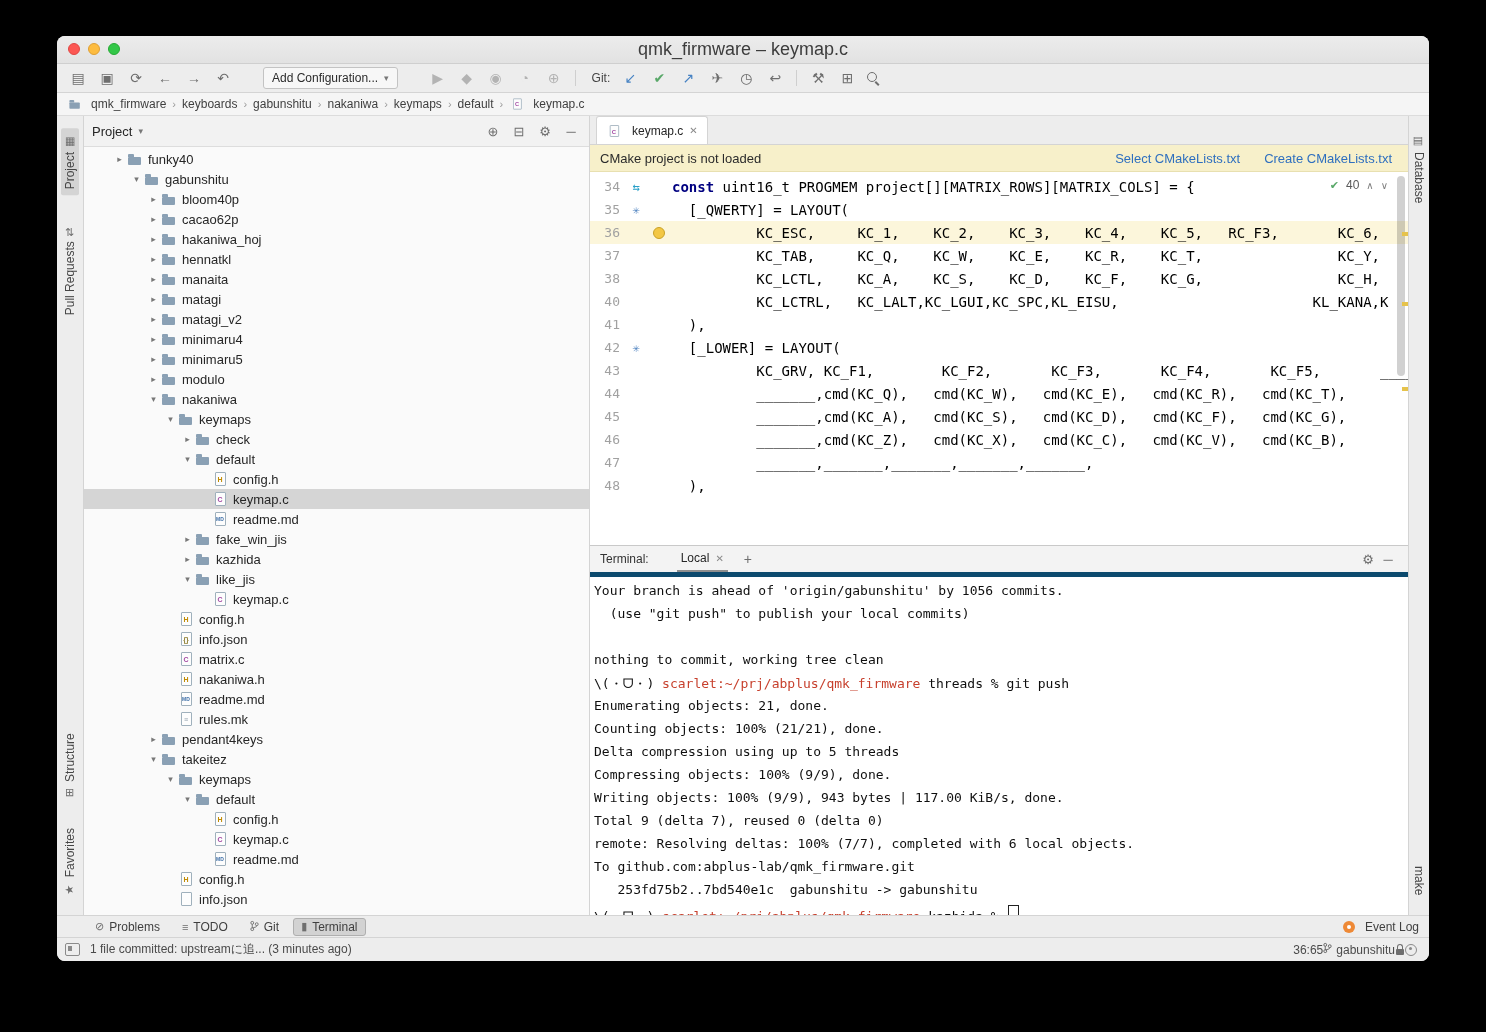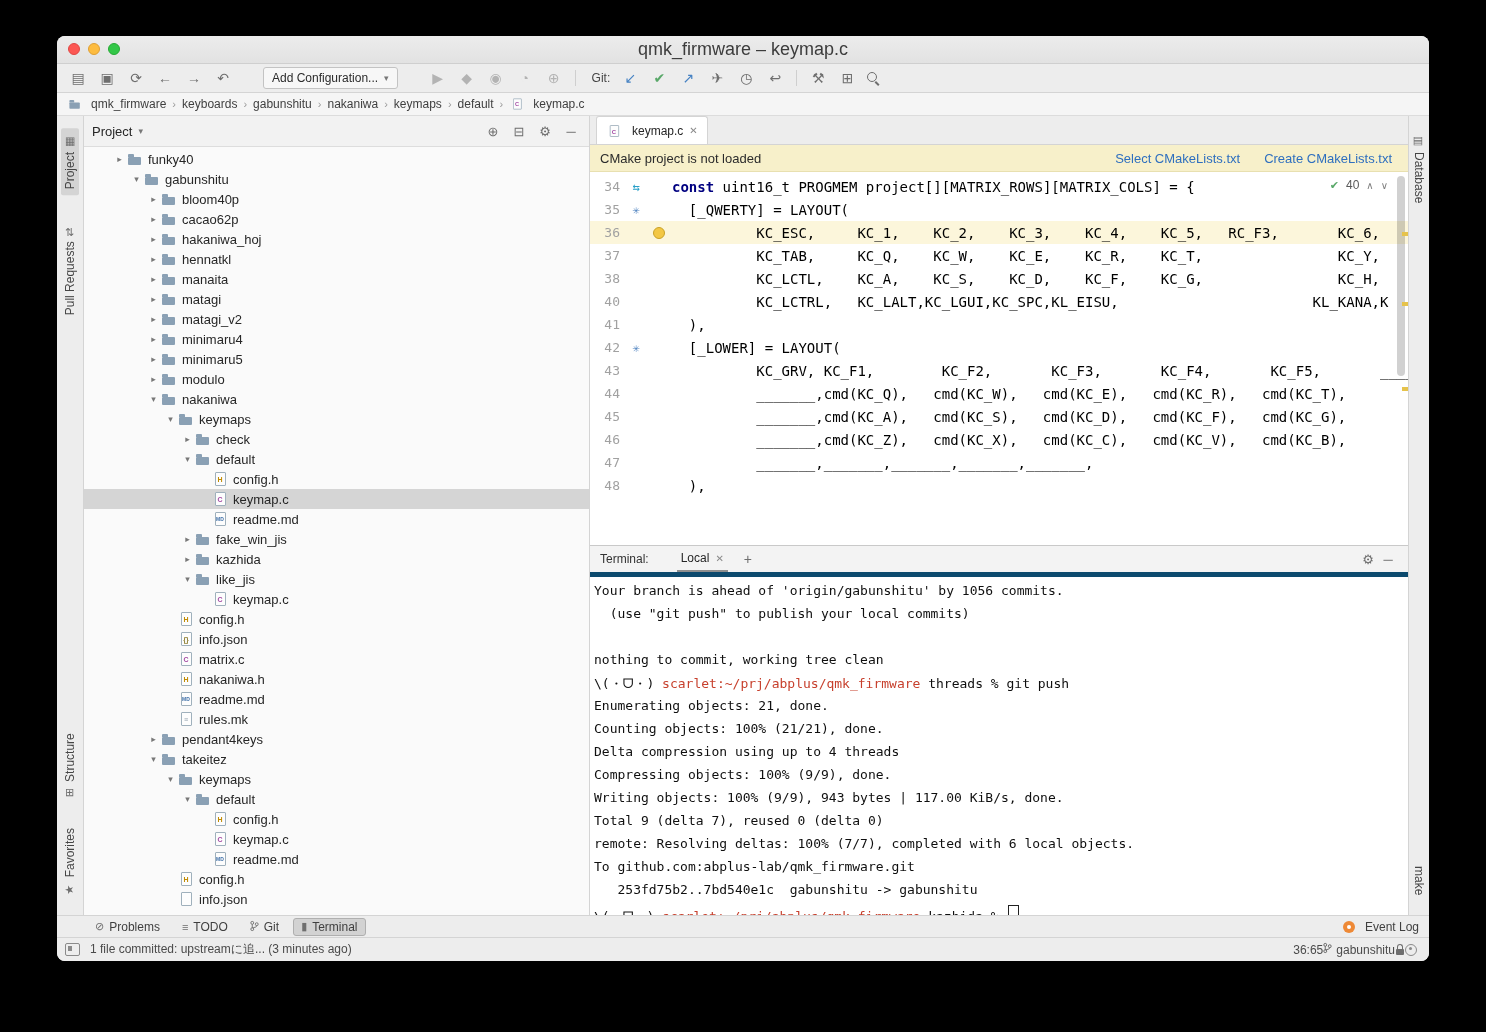--- a/index.html
+++ b/index.html
@@ -527,21 +527,21 @@
         <span class="thi">─</span>
       </div>
       <div class="termbody" id="term">
           <div class="tline"><span>Your branch is ahead of 'origin/gabunshitu' by 1056 commits.</span></div>
           <div class="tline"><span>  (use "git push" to publish your local commits)</span></div>
           <div class="tline"><span></span></div>
           <div class="tline"><span>nothing to commit, working tree clean</span></div>
           <div class="tline"><span>\(・ᗜ・) </span><span class="red">scarlet:~/prj/abplus/qmk_firmware</span><span> threads % git push</span></div>
           <div class="tline"><span>Enumerating objects: 21, done.</span></div>
           <div class="tline"><span>Counting objects: 100% (21/21), done.</span></div>
-          <div class="tline"><span>Delta compression using up to 4 threads</span></div>
+          <div class="tline"><span>Delta compression using up to 5 threads</span></div>
           <div class="tline"><span>Compressing objects: 100% (9/9), done.</span></div>
           <div class="tline"><span>Writing objects: 100% (9/9), 943 bytes | 117.00 KiB/s, done.</span></div>
           <div class="tline"><span>Total 9 (delta 7), reused 0 (delta 0)</span></div>
           <div class="tline"><span>remote: Resolving deltas: 100% (7/7), completed with 6 local objects.</span></div>
           <div class="tline"><span>To github.com:abplus-lab/qmk_firmware.git</span></div>
           <div class="tline"><span>   253fd75b2..7bd540e1c  gabunshitu -&gt; gabunshitu</span></div>
           <div class="tline"><span>\(・ᗜ・) </span><span class="red">scarlet:~/prj/abplus/qmk_firmware</span><span> kazhida % </span><span class="tcursor"></span></div>
         </div>
     </div>
 

